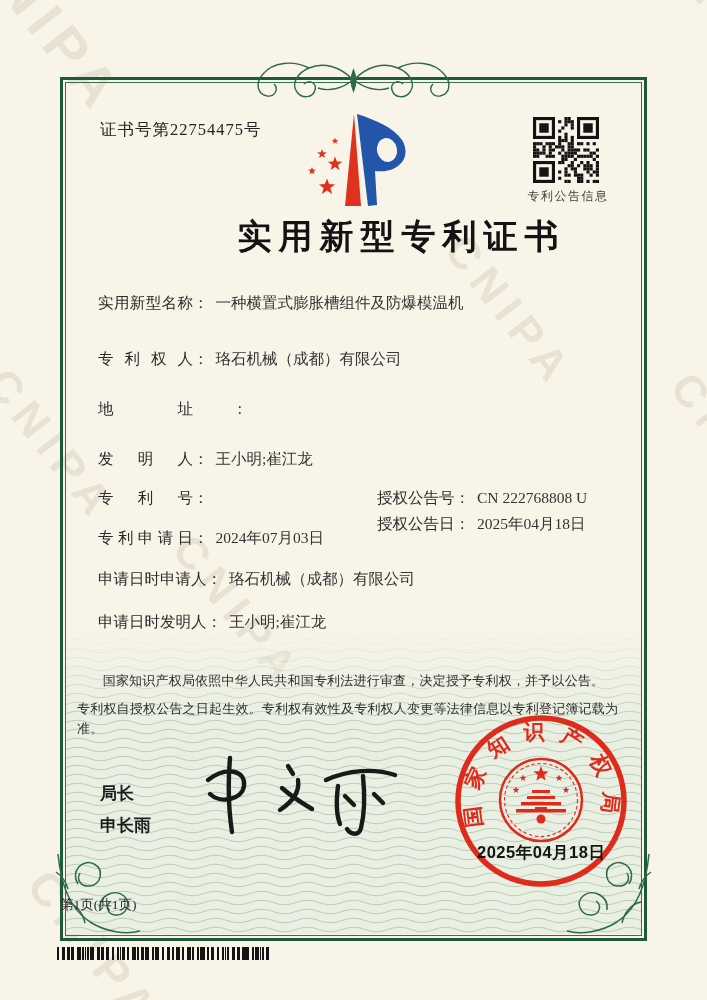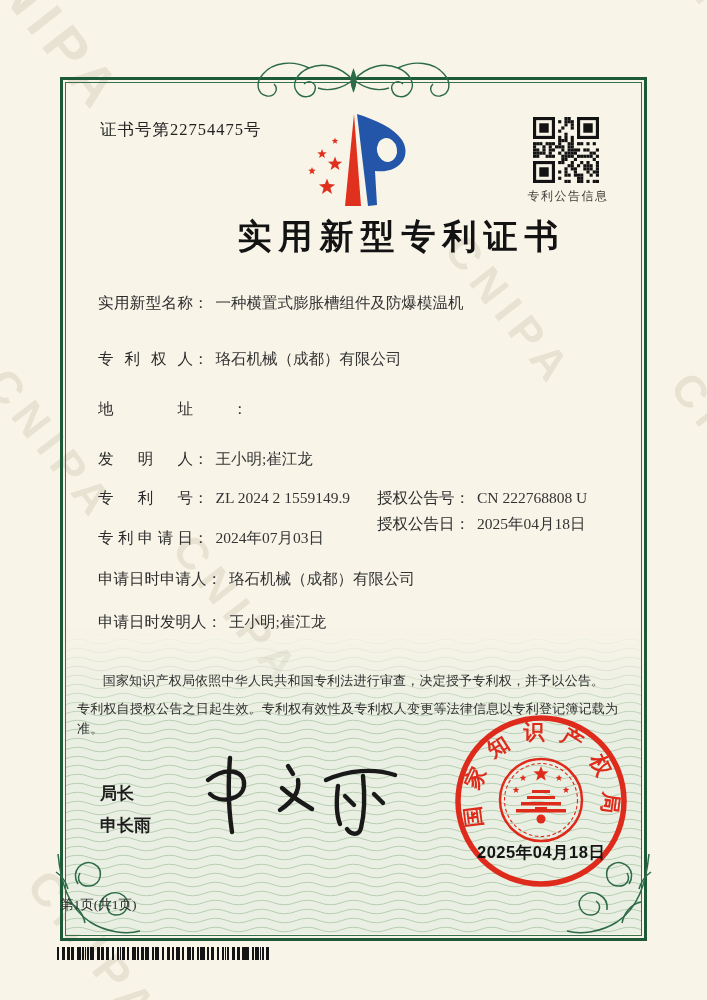--- a/index.html
+++ b/index.html
@@ -312,21 +312,20 @@
   </div>
   <div class="row" style="left:98px;top:447px;">
     <span class="lbl w6">发明人</span>
       <span class="colon">：</span>
     <span class="val">王小明;崔江龙</span>
   </div>
 
   <div class="row" style="left:98px;top:486px;">
     <span class="lbl w6">专利号</span>
       <span class="colon">：</span>
-    <span class="val">ZL 2024 2 1559149.9</span>
   </div>
   <div class="row" style="left:377px;top:486px;">
     <span class="lbl">授权公告号</span>
       <span class="colon">：</span>
     <span class="val">CN 222768808 U</span>
   </div>
 
   <div class="row" style="left:98px;top:526px;">
     <span class="lbl w6">专利申请日</span>
       <span class="colon">：</span>

